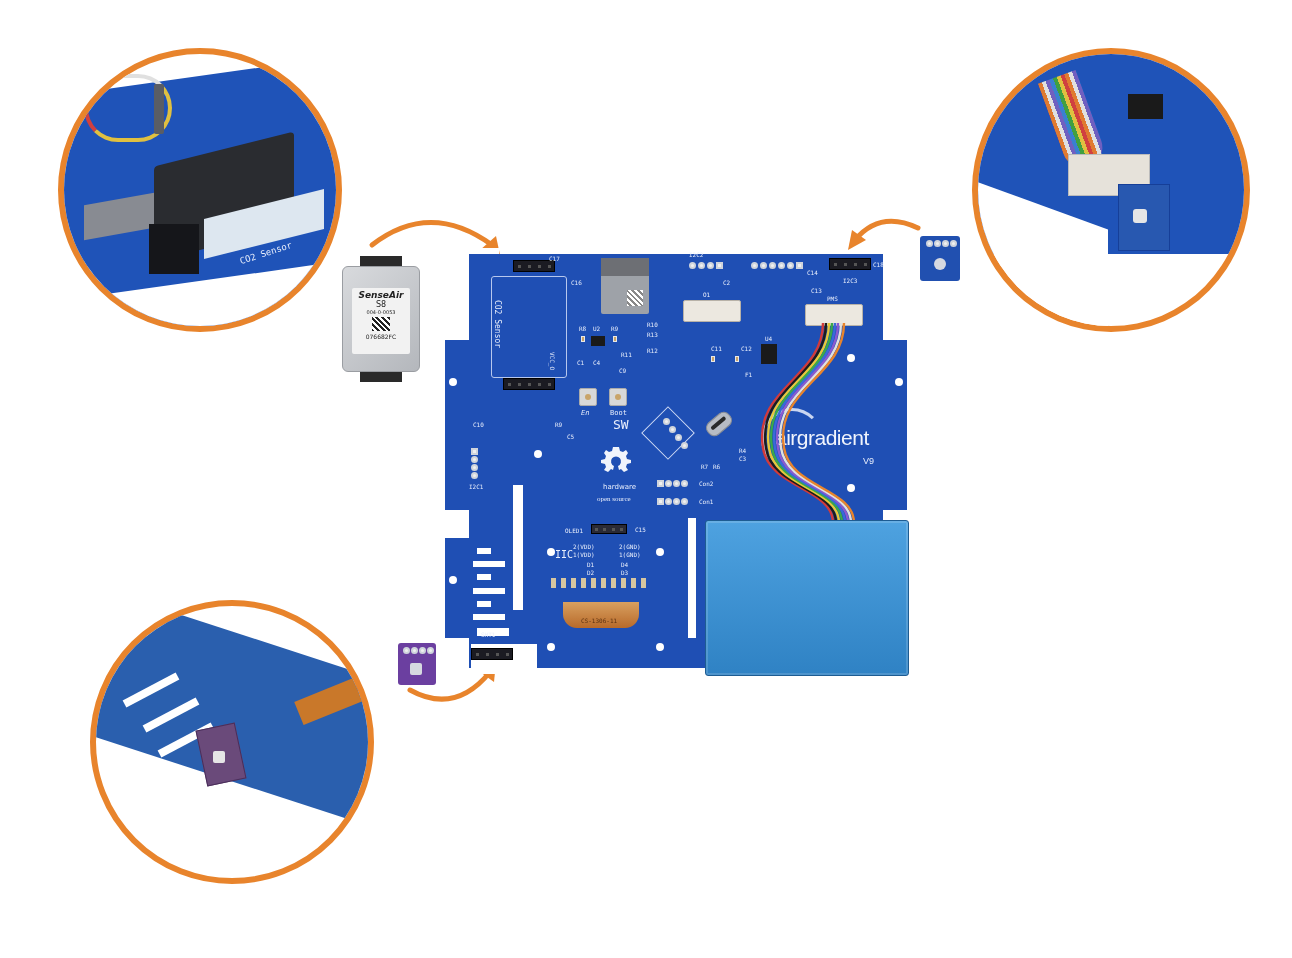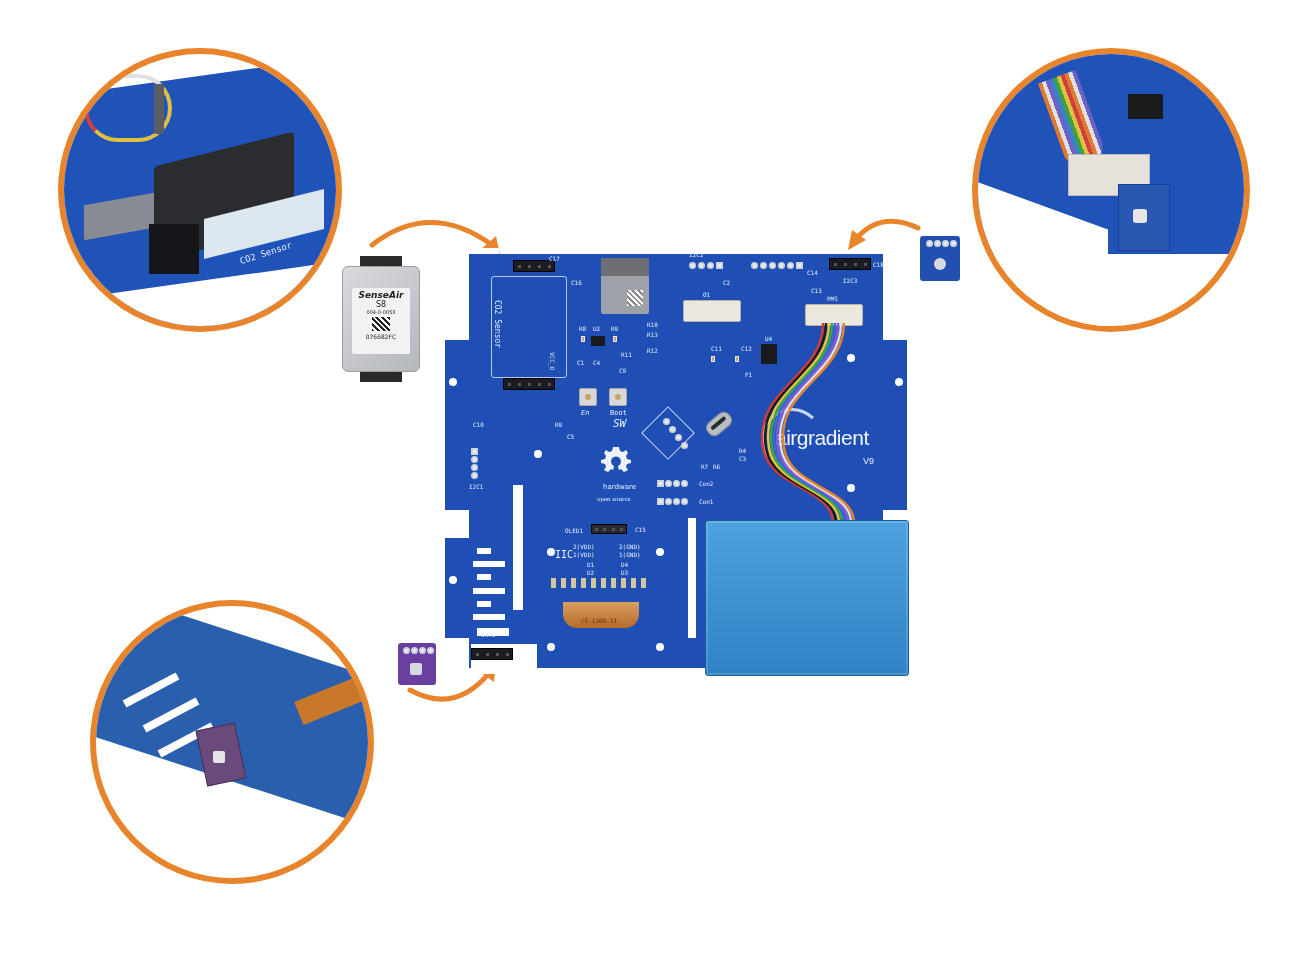--- a/index.html
+++ b/index.html
@@ -199,21 +199,21 @@
   <div class="smd" style="left:170px;top:88px;"></div>
 
   <div class="abs" style="left:136px;top:140px;width:16px;height:16px;background:#d8d8d8;border-radius:2px;border:1px solid #aaa;">
     <div class="abs" style="left:5px;top:5px;width:6px;height:6px;border-radius:50%;background:#c9a46a;"></div>
   </div>
   <div class="silk" style="left:138px;top:162px;font-size:7px;font-style:italic;">En</div>
   <div class="abs" style="left:166px;top:140px;width:16px;height:16px;background:#d8d8d8;border-radius:2px;border:1px solid #aaa;">
     <div class="abs" style="left:5px;top:5px;width:6px;height:6px;border-radius:50%;background:#c9a46a;"></div>
   </div>
   <div class="silk" style="left:167px;top:162px;font-size:7px;">Boot</div>
-  <div class="silk" style="left:170px;top:170px;font-size:11px;font-style:italic;">SW</div>
+  <div class="silk" style="left:170px;top:170px;font-size:13px;">SW</div>
   <div class="silk" style="left:112px;top:174px;">R9</div>
   <div class="silk" style="left:124px;top:186px;">C5</div>
 
   <div class="silk" style="left:30px;top:174px;">C10</div>
   <div class="sqpad" style="left:28px;top:200px;"></div>
   <div class="pad" style="left:28px;top:208px;"></div>
   <div class="pad" style="left:28px;top:216px;"></div>
   <div class="pad" style="left:28px;top:224px;"></div>
   <div class="silk" style="left:26px;top:236px;">I2C1</div>
 

